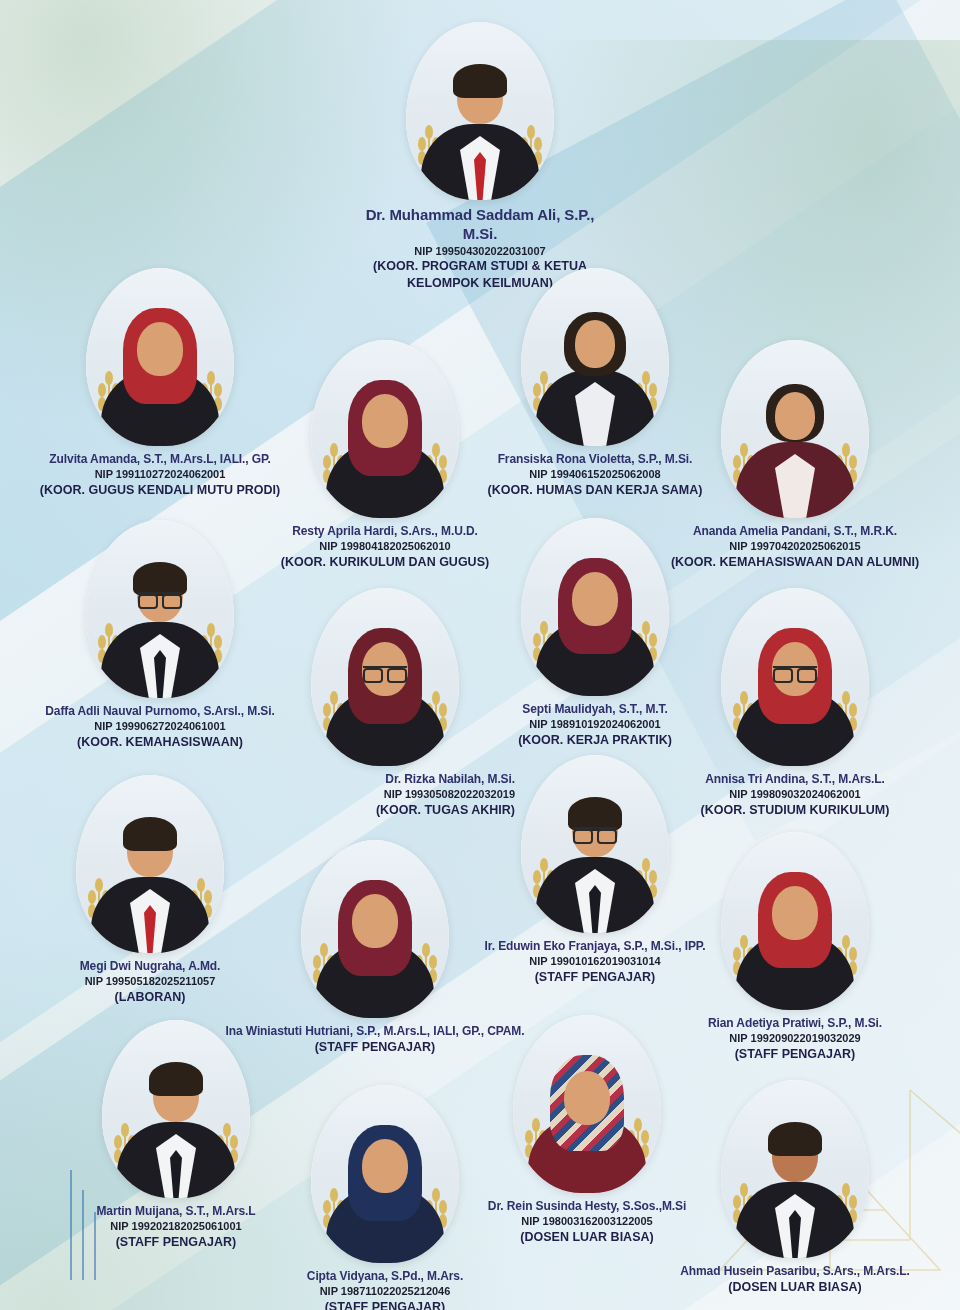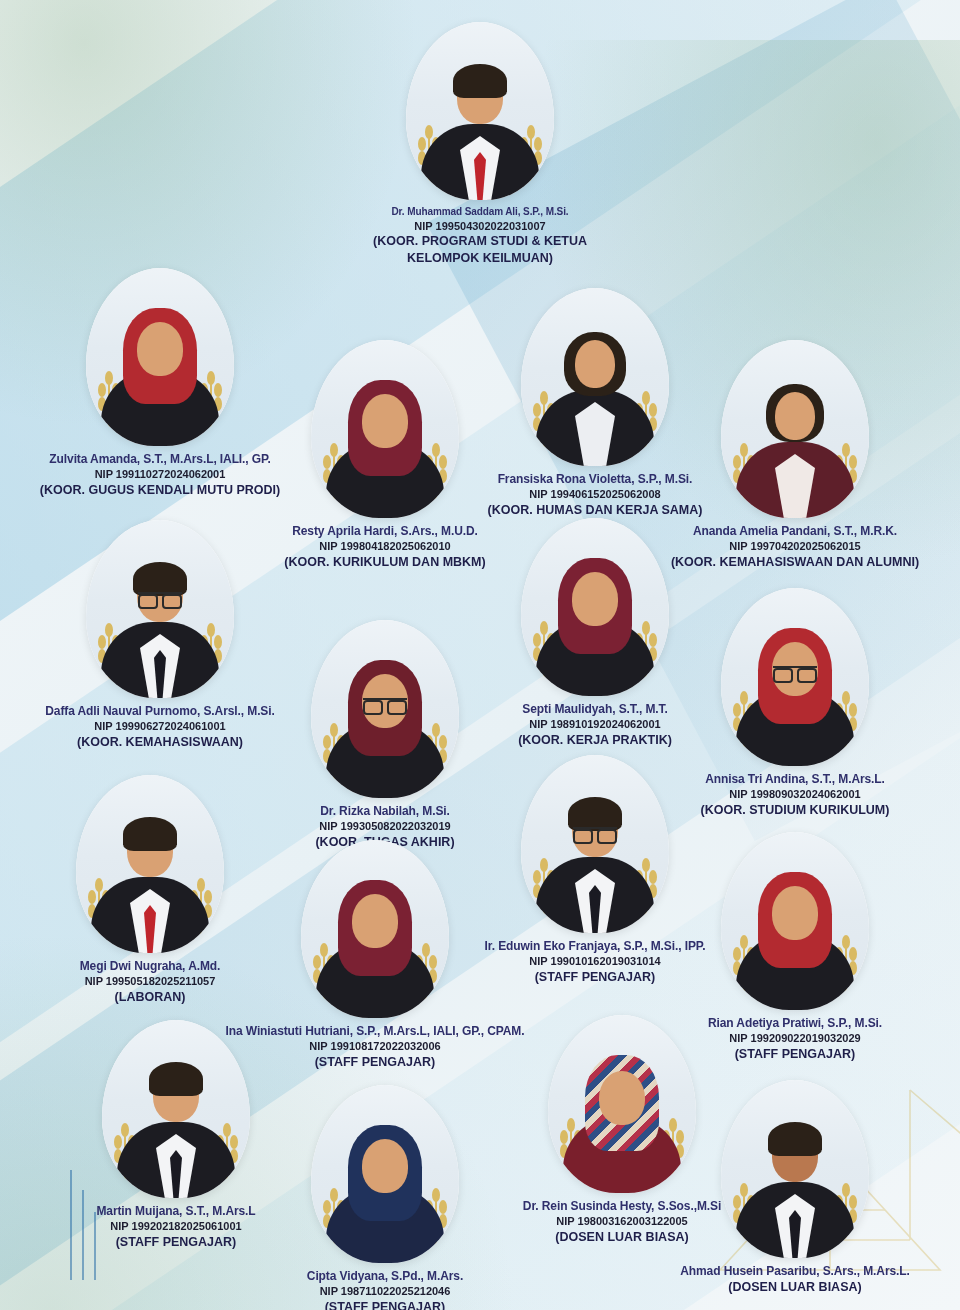--- a/index.html
+++ b/index.html
@@ -224,21 +224,21 @@
     color: #1d1d30;
     line-height: 1.35;
     font-weight: bold;
   }
   .role {
     font-size: 12.5px;
     font-weight: bold;
     color: #1f1f4a;
     line-height: 1.3;
   }
-  .name.top { font-size: 10px; }
+  .name.top { font-size: 15px; }
 </style>
 </head>
 <body>
 
 <div class="page">
 
   <div class="bg-band band-a"></div>
   <div class="bg-band band-b"></div>
   <div class="bg-band band-c"></div>
   <div class="bg-band band-d"></div>
@@ -364,24 +364,24 @@
           </svg>
         <div class="person">
           <div class="body"></div>
           <div class="hijab maroon"></div>
           <div class="head" style="top:8px;"></div>
         </div>
       </div>
     </div>
     <div class="name">Resty Aprila Hardi, S.Ars., M.U.D.</div>
     <div class="nip">NIP 199804182025062010</div>
-    <div class="role">(KOOR. KURIKULUM DAN MBKM)</div>
-  </div>
-
-  <div class="card" style="left:465px; top:288px;">
+    <div class="role">(KOOR. KURIKULUM DAN GUGUS)</div>
+  </div>
+
+  <div class="card" style="left:465px; top:268px;">
     <div class="photo-wrap">
       <div class="photo">
         <div class="sky"></div>
         <svg class="wheat left" viewBox="0 0 26 72">
             <g fill="#d8b24a">
               <ellipse cx="13" cy="8" rx="4" ry="7"></ellipse>
               <ellipse cx="6" cy="20" rx="4" ry="7"></ellipse>
               <ellipse cx="20" cy="20" rx="4" ry="7"></ellipse>
               <ellipse cx="6" cy="34" rx="4" ry="7"></ellipse>
               <ellipse cx="20" cy="34" rx="4" ry="7"></ellipse>
@@ -482,21 +482,21 @@
           <div class="hair"></div>
           <div class="glasses"></div>
         </div>
       </div>
     </div>
     <div class="name">Daffa Adli Nauval Purnomo, S.Arsl., M.Si.</div>
     <div class="nip">NIP 199906272024061001</div>
     <div class="role">(KOOR. KEMAHASISWAAN)</div>
   </div>
 
-  <div class="card" style="left:255px; top:620px;">
+  <div class="card" style="left:255px; top:588px;text-align:right;">
     <div class="photo-wrap">
       <div class="photo">
         <div class="sky"></div>
         <svg class="wheat left" viewBox="0 0 26 72">
             <g fill="#d8b24a">
               <ellipse cx="13" cy="8" rx="4" ry="7"></ellipse>
               <ellipse cx="6" cy="20" rx="4" ry="7"></ellipse>
               <ellipse cx="20" cy="20" rx="4" ry="7"></ellipse>
               <ellipse cx="6" cy="34" rx="4" ry="7"></ellipse>
               <ellipse cx="20" cy="34" rx="4" ry="7"></ellipse>
@@ -662,21 +662,20 @@
             </g>
           </svg>
         <div class="person">
           <div class="body"></div>
           <div class="hijab maroon"></div>
           <div class="head" style="top:8px;"></div>
         </div>
       </div>
     </div>
     <div class="name">Ina Winiastuti Hutriani, S.P., M.Ars.L, IALI, GP., CPAM.</div>
-    <div class="nip">NIP 199108172022032006</div>
     <div class="role">(STAFF PENGAJAR)</div>
   </div>
 
   <div class="card" style="left:465px; top:755px;">
     <div class="photo-wrap">
       <div class="photo">
         <div class="sky"></div>
         <svg class="wheat left" viewBox="0 0 26 72">
             <g fill="#d8b24a">
               <ellipse cx="13" cy="8" rx="4" ry="7"></ellipse>
@@ -815,21 +814,21 @@
           <div class="hijab navy"></div>
           <div class="head" style="top:8px;"></div>
         </div>
       </div>
     </div>
     <div class="name">Cipta Vidyana, S.Pd., M.Ars.</div>
     <div class="nip">NIP 198711022025212046</div>
     <div class="role">(STAFF PENGAJAR)</div>
   </div>
 
-  <div class="card" style="left:492px; top:1015px;">
+  <div class="card" style="left:457px; top:1015px;">
     <div class="photo-wrap">
       <div class="photo">
         <div class="sky"></div>
         <svg class="wheat left" viewBox="0 0 26 72">
             <g fill="#d8b24a">
               <ellipse cx="13" cy="8" rx="4" ry="7"></ellipse>
               <ellipse cx="6" cy="20" rx="4" ry="7"></ellipse>
               <ellipse cx="20" cy="20" rx="4" ry="7"></ellipse>
               <ellipse cx="6" cy="34" rx="4" ry="7"></ellipse>
               <ellipse cx="20" cy="34" rx="4" ry="7"></ellipse>

